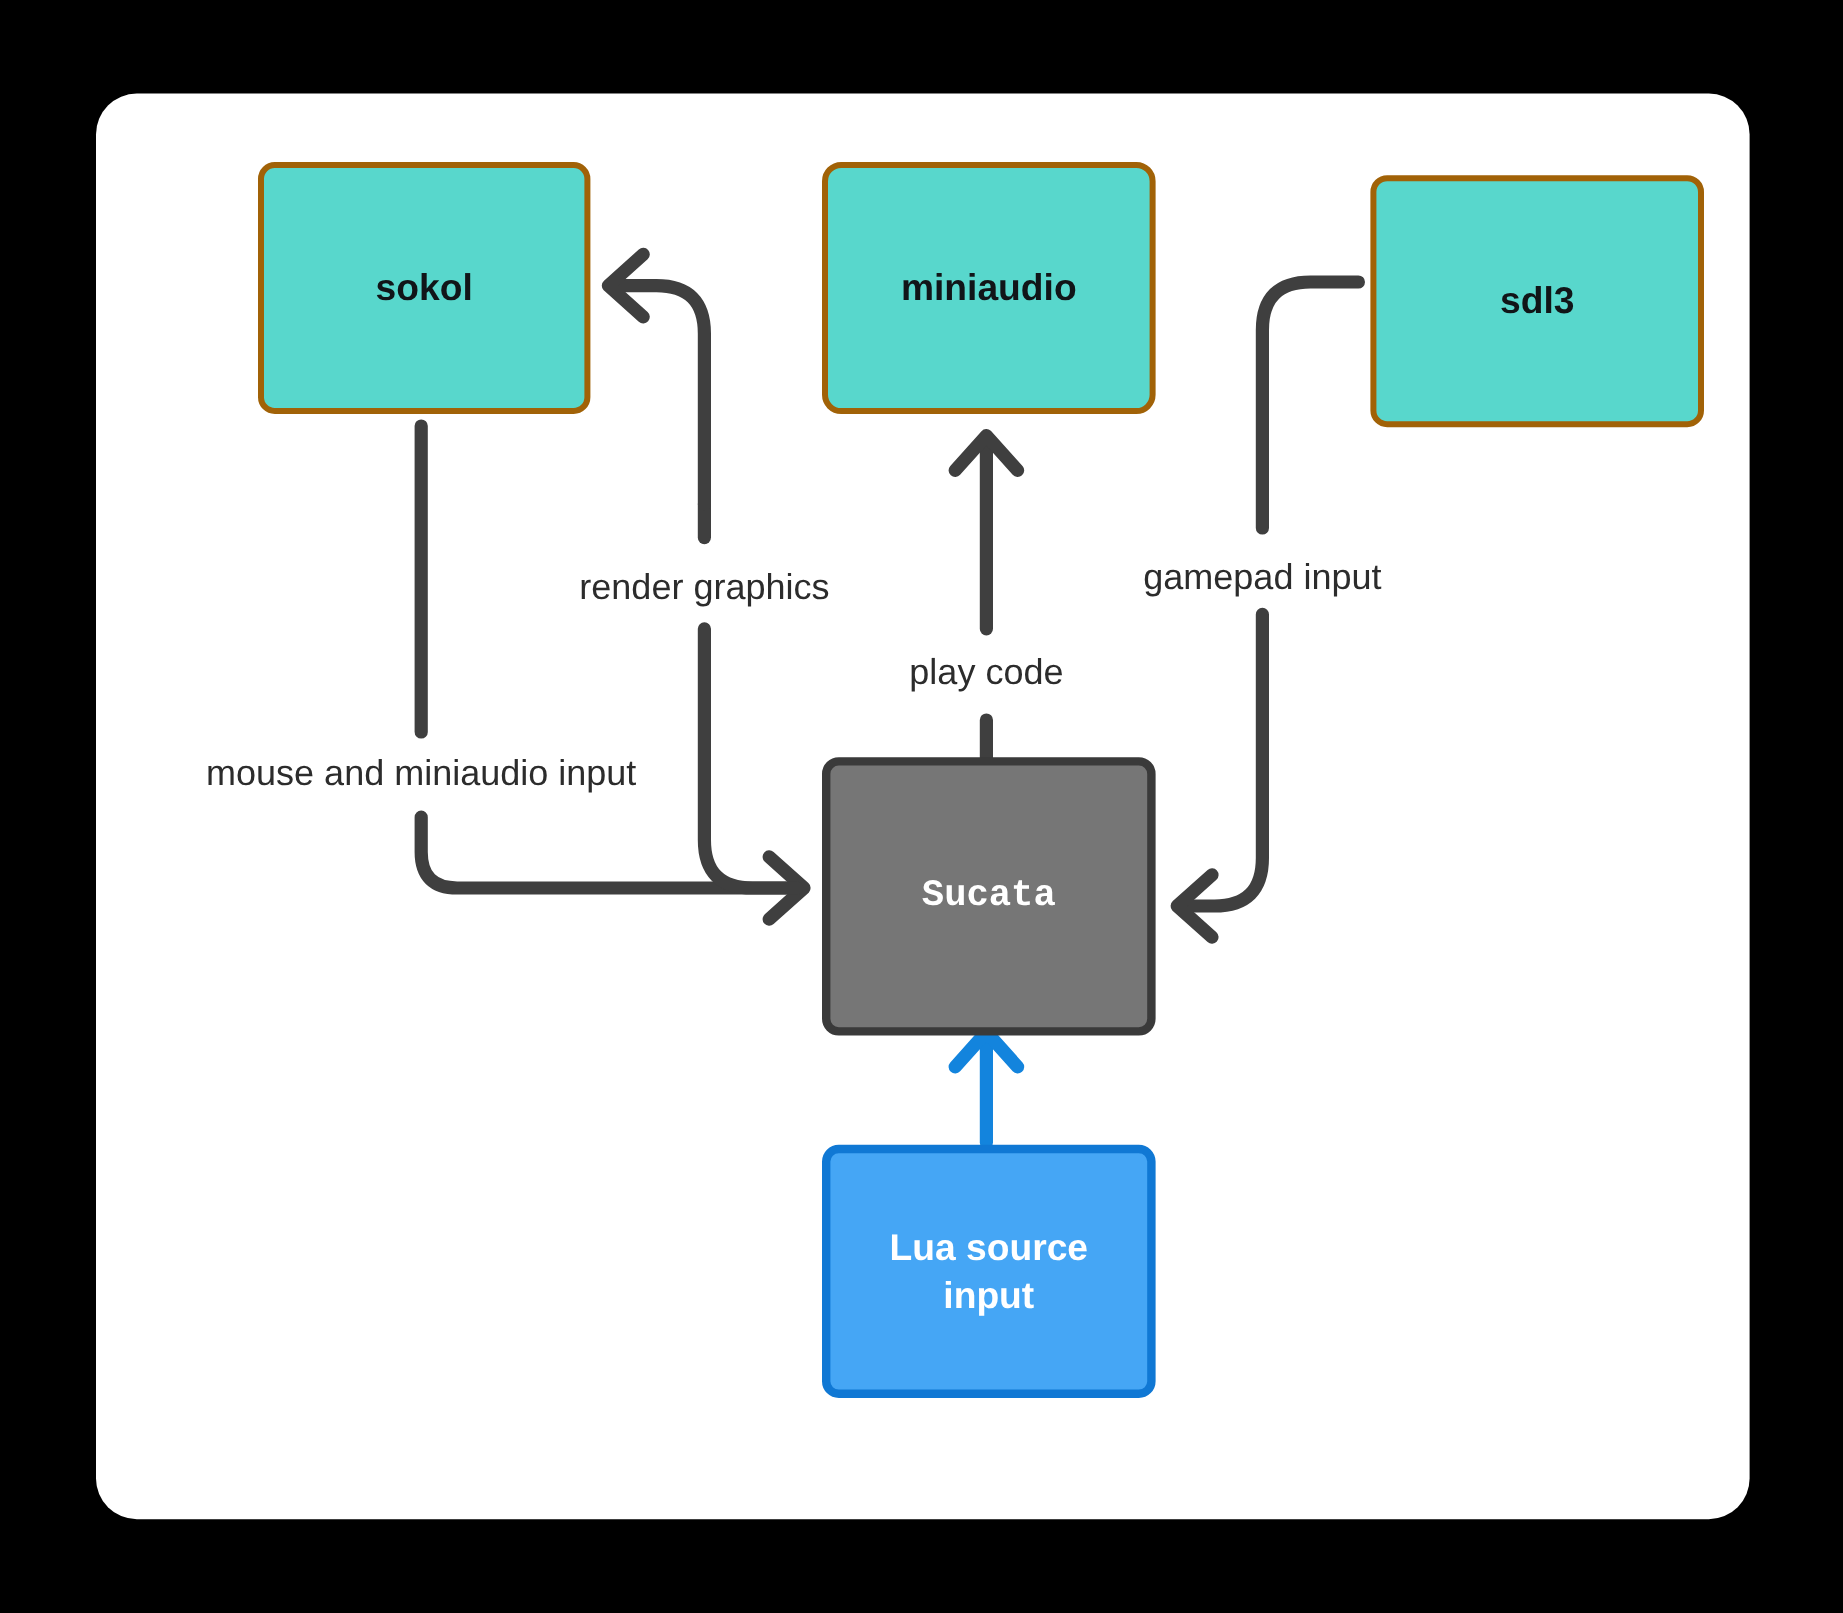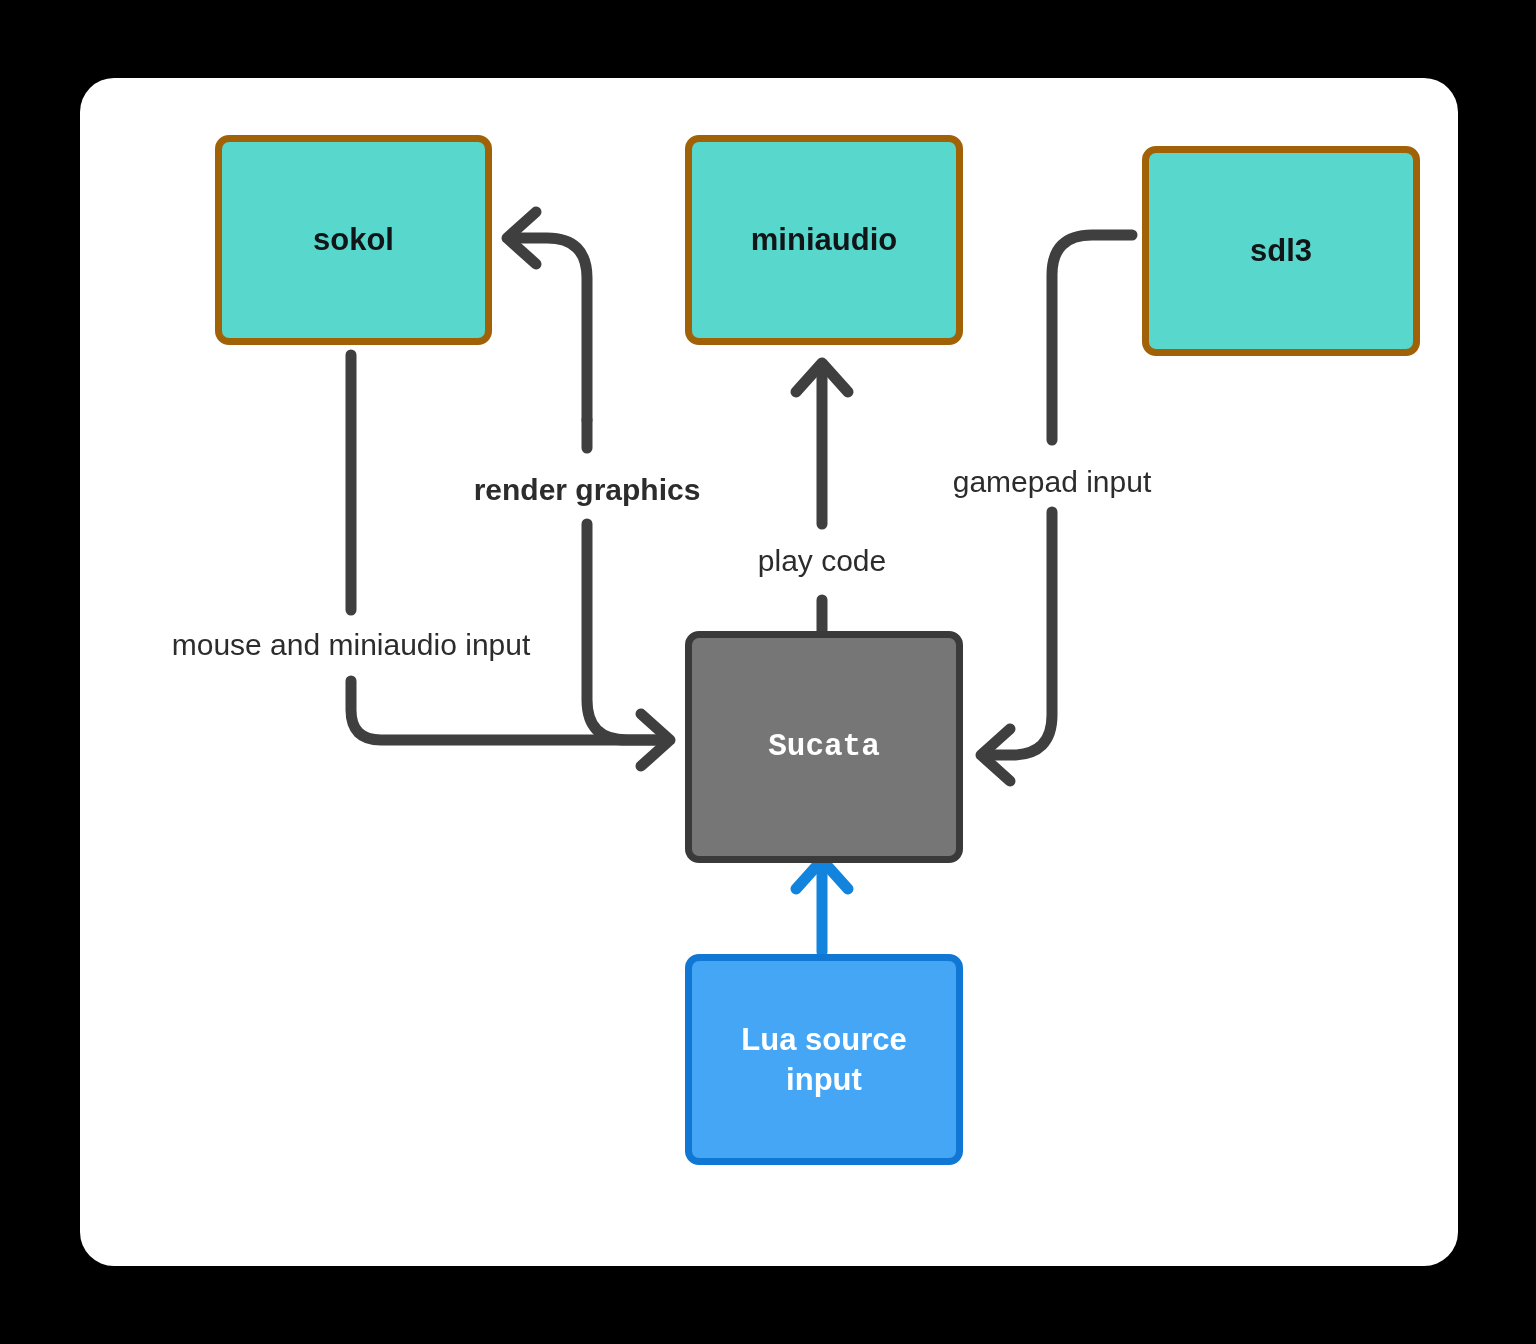--- a/index.html
+++ b/index.html
@@ -43,51 +43,51 @@
     display: flex;
     align-items: center;
     justify-content: center;
     text-align: center;
     border-radius: 14px;
     font-weight: bold;
     line-height: 1.28;
   }
   .node.lib {
     background: #58d7cc;
-    border: 7px solid #a16207;
+    border: 5px solid #a16207;
     color: #111518;
     font-size: 31px;
   }
   .node.engine {
     background: #767676;
     border: 7px solid #3a3a3a;
     color: #ffffff;
     font-size: 31px;
   }
   .node.source {
     background: #45a6f5;
     border: 7px solid #1078d4;
     color: #ffffff;
     font-size: 31px;
   }
   #node-sokol     { left: 215px;  top: 135px;  width: 277px; height: 210px; }
-  #node-miniaudio { left: 685px;  top: 135px;  width: 278px; height: 210px; }
+  #node-miniaudio { left: 685px;  top: 135px;  width: 278px; height: 210px; border-radius: 16px; }
   #node-sdl3      { left: 1142px; top: 146px;  width: 278px; height: 210px; }
   #node-sucata    { left: 685px;  top: 631px;  width: 278px; height: 232px; font-family: Liberation Mono, monospace; }
   #node-lua       { left: 685px;  top: 954px;  width: 278px; height: 211px; }
 
   .edge-label {
     position: absolute;
     white-space: nowrap;
     font-size: 30px;
     color: #2c2c2c;
     font-weight: normal;
     transform: translate(-50%, -50%);
   }
-  #label-render-graphics { left: 587px;  top: 490px; font-weight: bold; }
+  #label-render-graphics { left: 587px;  top: 490px; }
   #label-mouse-keyboard  { left: 351px;  top: 645px; }
   #label-play-sound      { left: 822px;  top: 561px; }
   #label-gamepad-input   { left: 1052px; top: 482px; }
 </style>
 </head>
 <body>
 
 <div id="stage">
 
   <div id="card"></div>

